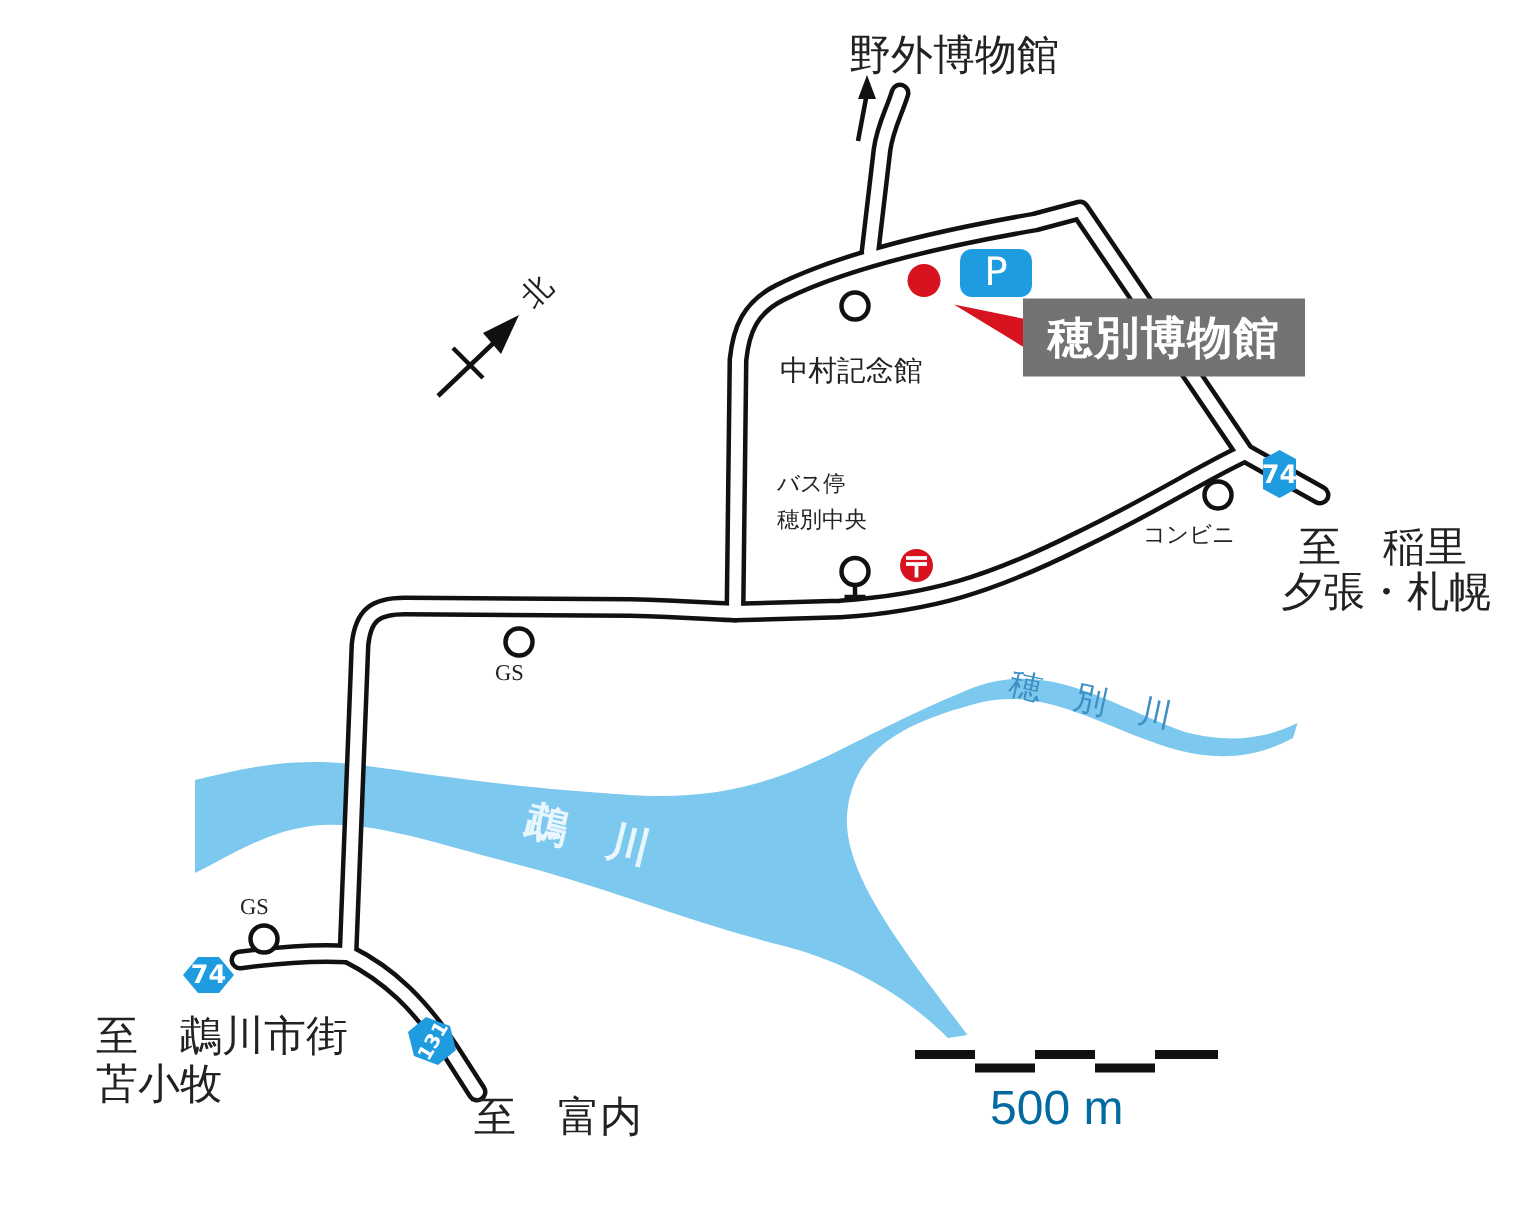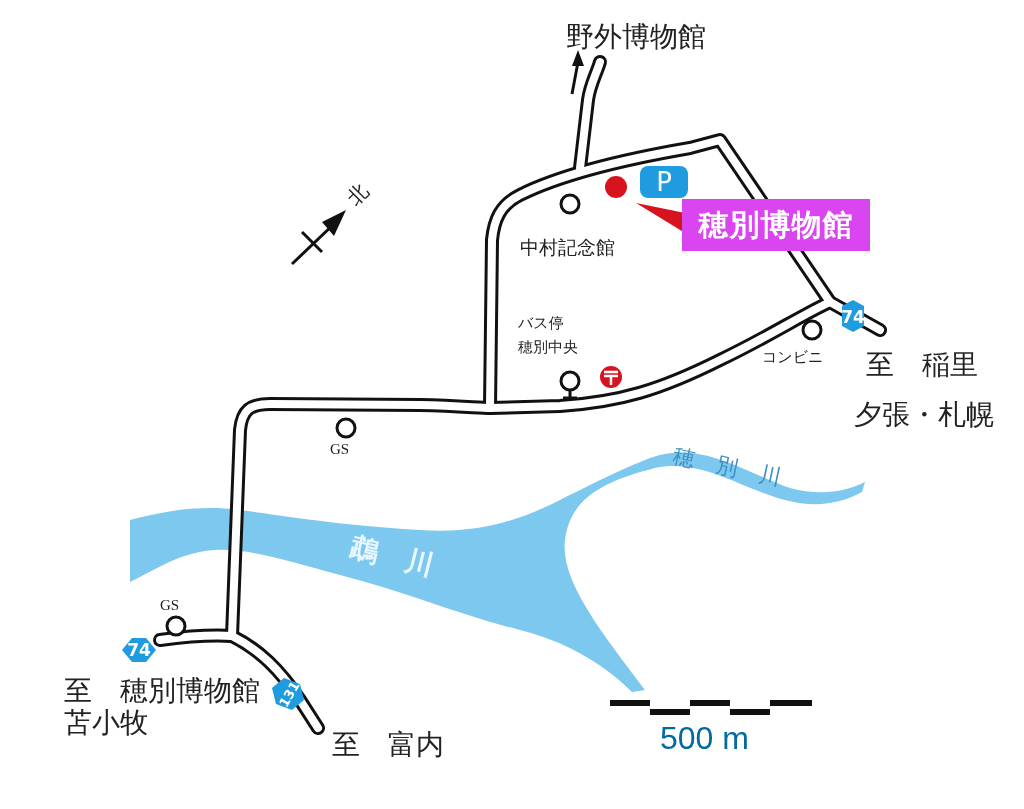--- a/index.html
+++ b/index.html
@@ -4,21 +4,21 @@
   <style>
     html, body { margin: 0; padding: 0; background: #ffffff; }
     body { width: 1024px; height: 809px; position: relative; overflow: hidden;
            font-family: "DejaVu Sans", "Liberation Sans", sans-serif; }
     #map { position: absolute; left: 0; top: 0; width: 1024px; height: 809px; }
     .lbl { position: absolute; color: #222; white-space: nowrap; line-height: 1.05; }
     .lbl-lg { font-size: 28px; }
     .lbl-md { font-size: 19px; }
     .lbl-sm { font-size: 15px; font-family: Liberation Serif, serif; }
     .museum-box { position: absolute; left: 682px; top: 199px; width: 188px; height: 52px;
-                  background: #d946ef; color: #fff; font-size: 30px; font-weight: bold;
+                  background: #737373; color: #fff; font-size: 30px; font-weight: bold;
                   display: flex; align-items: center; justify-content: center; letter-spacing: 1px; }
     .parking { position: absolute; left: 640px; top: 166px; width: 48px; height: 32px;
                background: #1f9be0; border-radius: 8px; color: #fff; font-size: 26px;
                display: flex; align-items: center; justify-content: center; font-family: "DejaVu Sans", sans-serif; }
     .route { position: absolute; color: #fff; font-size: 17px; font-weight: bold;
              display: flex; align-items: center; justify-content: center; }
     .river-label { position: absolute; font-size: 22px; color: #3d8fc4; }
     .river-label-w { position: absolute; font-size: 28px; color: #e9f6fd; font-weight: bold; }
     .scale-label { position: absolute; left: 660px; top: 720px; font-size: 32px; color: #0369a1;
                    font-family: "Liberation Sans", sans-serif; }
@@ -115,21 +115,21 @@
 <div class="lbl lbl-lg" style="left:348px; top:184px; font-size:20px; transform:rotate(-45deg);">北</div>
 
 <div class="parking">P</div>
 <div class="museum-box">穂別博物館</div>
 
 <div class="route" style="left:842px; top:304px; width:22px; height:26px;">74</div>
 <div class="route" style="left:126px; top:638px; width:26px; height:24px;">74</div>
 <div class="route" style="left:274px; top:682px; width:30px; height:24px; font-size:13px; transform:rotate(-60deg);">131</div>
 
 <div class="lbl lbl-lg" style="left:866px; top:350px;">至　稲里</div>
-<div class="lbl lbl-lg" style="left:854px; top:380px;margin-top:20px;">夕張・札幌</div>
-<div class="lbl lbl-lg" style="left:64px; top:676px;">至　穂別博物館</div>
+<div class="lbl lbl-lg" style="left:854px; top:380px;">夕張・札幌</div>
+<div class="lbl lbl-lg" style="left:64px; top:676px;">至　鵡川市街</div>
 <div class="lbl lbl-lg" style="left:64px; top:708px;">苫小牧</div>
-<div class="lbl lbl-lg" style="left:316px; top:730px;margin-left:16px;">至　富内</div>
+<div class="lbl lbl-lg" style="left:316px; top:730px;">至　富内</div>
 
 <div class="river-label-w" style="left:350px; top:538px; transform:rotate(14deg);">鵡　川</div>
 <div class="river-label" style="left:672px; top:452px; transform:rotate(12deg);">穂　別　川</div>
 
 <div class="scale-label">500 m</div>
 
 </body></html>

